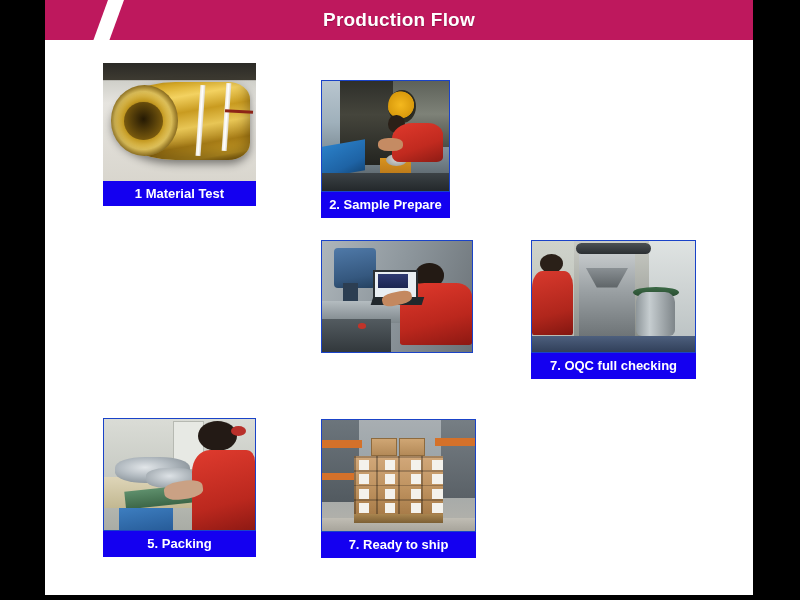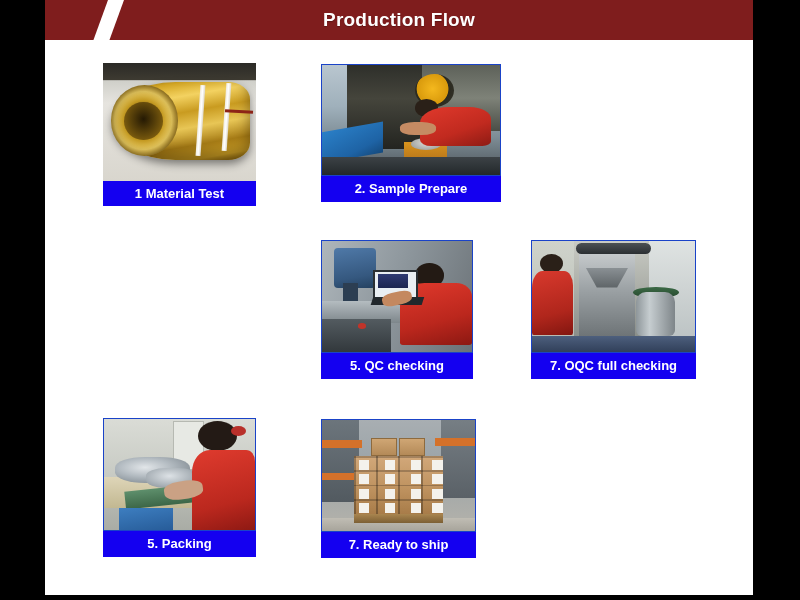--- a/index.html
+++ b/index.html
@@ -26,21 +26,21 @@
     height: 555px;
     background: #ffffff;
   }
   
   .header-band {
     position: absolute;
     left: 45px;
     top: 0px;
     width: 708px;
     height: 40px;
-    background: #7f1d1d;
+    background: #be185d;
     overflow: hidden;
   }
   .header-slash {
     position: absolute;
     left: 55px;
     top: -6px;
     width: 16px;
     height: 56px;
     background: #ffffff;
     transform: skewX(-20deg);
@@ -233,21 +233,21 @@
       <div class="layer coilbody"></div>
       <div class="layer coilface"></div>
       <div class="layer hole"></div>
       <div class="layer strap1"></div>
       <div class="layer strap2"></div>
       <div class="layer redline"></div>
     </div>
     <div class="caption">1 Material Test</div>
   </div>
 
-  <div class="tile" style="left:321px; top:64px; width:180px;">
+  <div class="tile" style="left:321px; top:80px; width:129px;">
     <div class="photo ph2 bordered" style="height:112px;">
       <div class="layer mach"></div>
       <div class="layer mach2"></div>
       <div class="layer wheel"></div>
       <div class="layer bluecart"></div>
       <div class="layer crate"></div>
       <div class="layer pan"></div>
       <div class="layer head"></div>
       <div class="layer shirt"></div>
       <div class="layer arm"></div>
@@ -266,21 +266,20 @@
       <div class="layer bench"></div>
       <div class="layer cabinet"></div>
       <div class="layer head"></div>
       <div class="layer shirt"></div>
       <div class="layer laptop"></div>
       <div class="layer screen"></div>
       <div class="layer base"></div>
       <div class="layer arm"></div>
       <div class="layer redbtn"></div>
     </div>
-    <div class="caption tall">5. QC checking</div>
   </div>
 
   <div class="tile" style="left:531px; top:240px; width:165px;">
     <div class="photo ph6 bordered" style="height:113px;">
       <div class="layer wallL"></div>
       <div class="layer wallR"></div>
       <div class="layer mach"></div>
       <div class="layer top"></div>
       <div class="layer hopper"></div>
       <div class="layer cyltop"></div>

